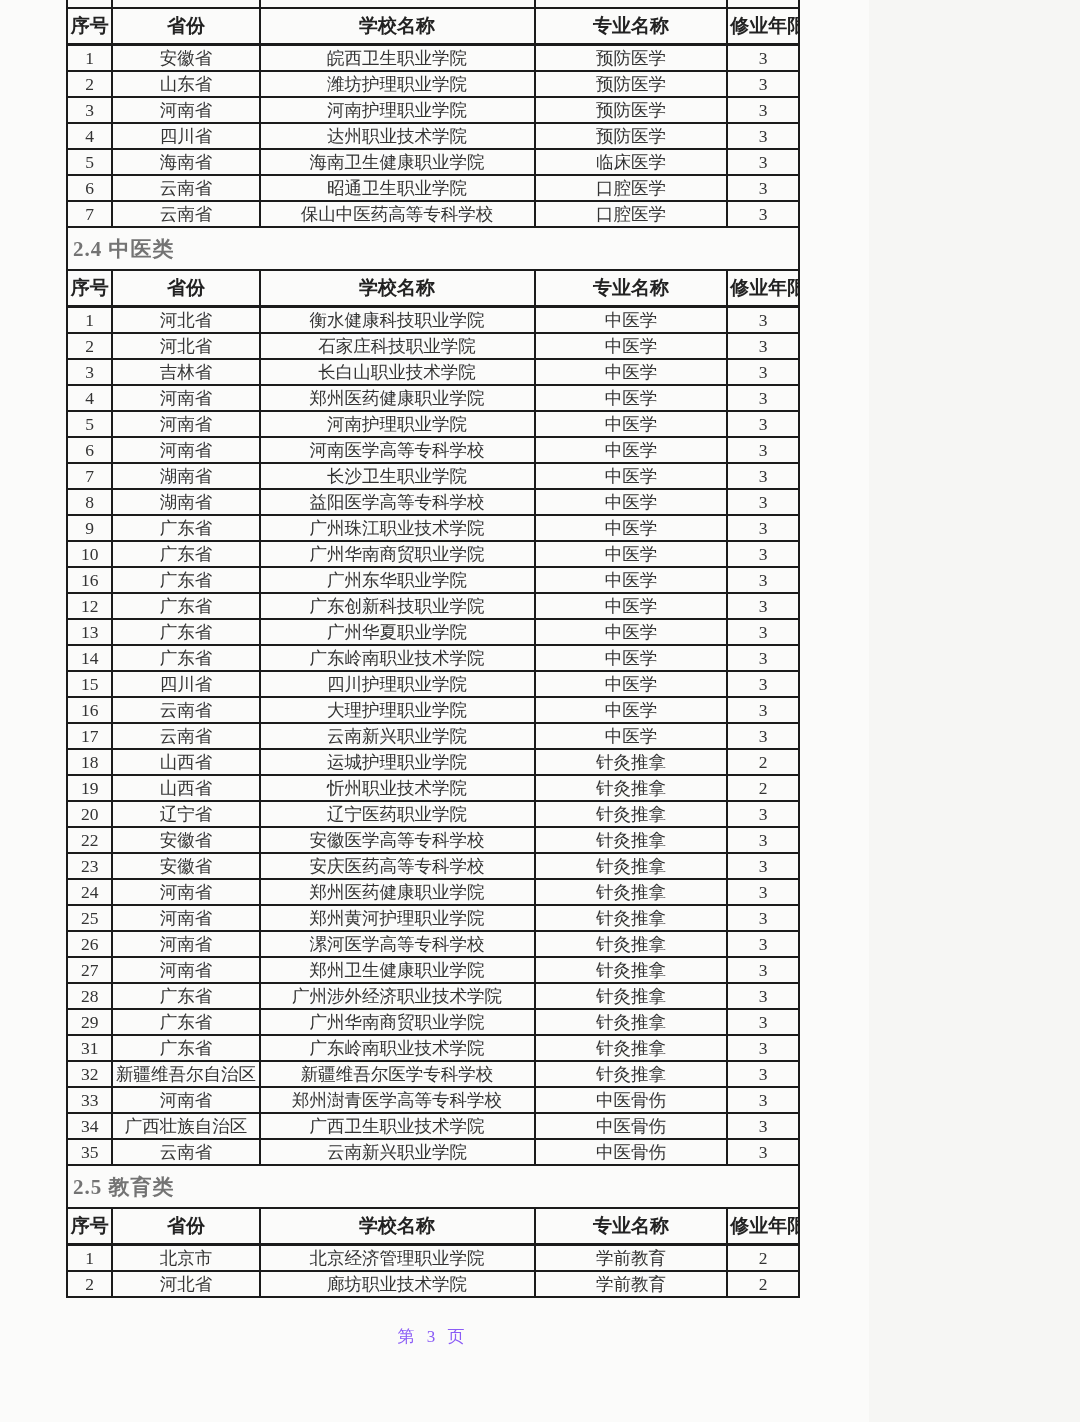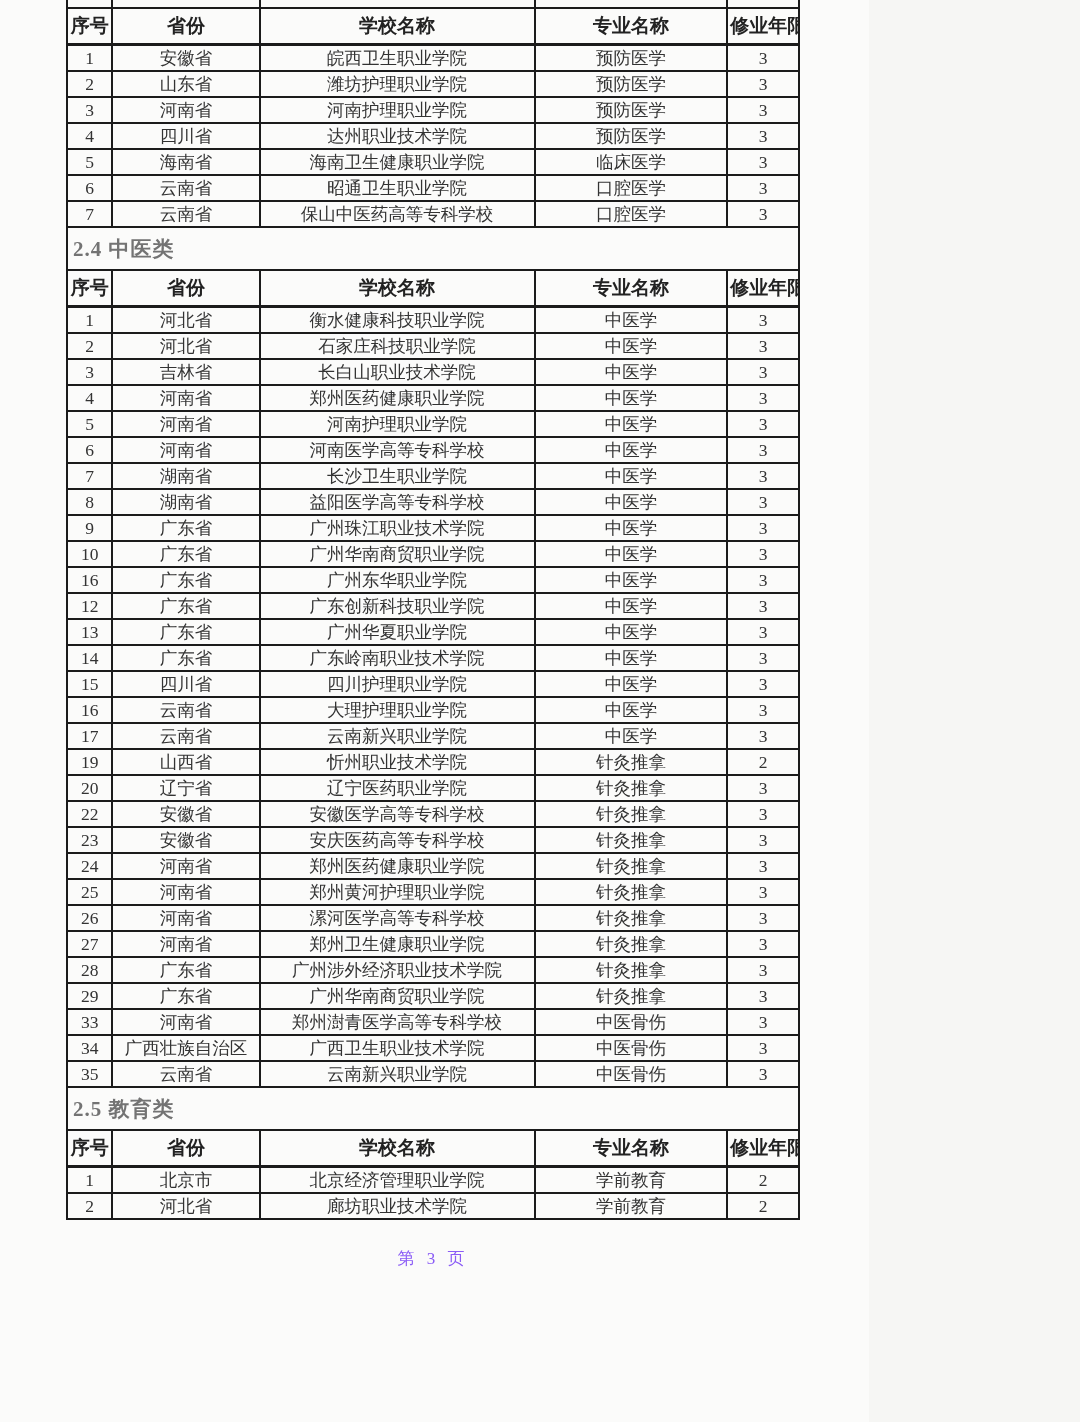--- a/index.html
+++ b/index.html
@@ -320,20 +320,27 @@
               <td>3</td>
             </tr>
             <tr>
               <td>17</td>
               <td>云南省</td>
               <td>云南新兴职业学院</td>
               <td>中医学</td>
               <td>3</td>
             </tr>
             <tr>
+              <td>18</td>
+              <td>山西省</td>
+              <td>运城护理职业学院</td>
+              <td>针灸推拿</td>
+              <td>2</td>
+            </tr>
+            <tr>
               <td>19</td>
               <td>山西省</td>
               <td>忻州职业技术学院</td>
               <td>针灸推拿</td>
               <td>2</td>
             </tr>
             <tr>
               <td>20</td>
               <td>辽宁省</td>
               <td>辽宁医药职业学院</td>
@@ -386,20 +393,34 @@
               <td>28</td>
               <td>广东省</td>
               <td>广州涉外经济职业技术学院</td>
               <td>针灸推拿</td>
               <td>3</td>
             </tr>
             <tr>
               <td>29</td>
               <td>广东省</td>
               <td>广州华南商贸职业学院</td>
+              <td>针灸推拿</td>
+              <td>3</td>
+            </tr>
+            <tr>
+              <td>31</td>
+              <td>广东省</td>
+              <td>广东岭南职业技术学院</td>
+              <td>针灸推拿</td>
+              <td>3</td>
+            </tr>
+            <tr>
+              <td>32</td>
+              <td>新疆维吾尔自治区</td>
+              <td>新疆维吾尔医学专科学校</td>
               <td>针灸推拿</td>
               <td>3</td>
             </tr>
             <tr>
               <td>33</td>
               <td>河南省</td>
               <td>郑州澍青医学高等专科学校</td>
               <td>中医骨伤</td>
               <td>3</td>
             </tr>

